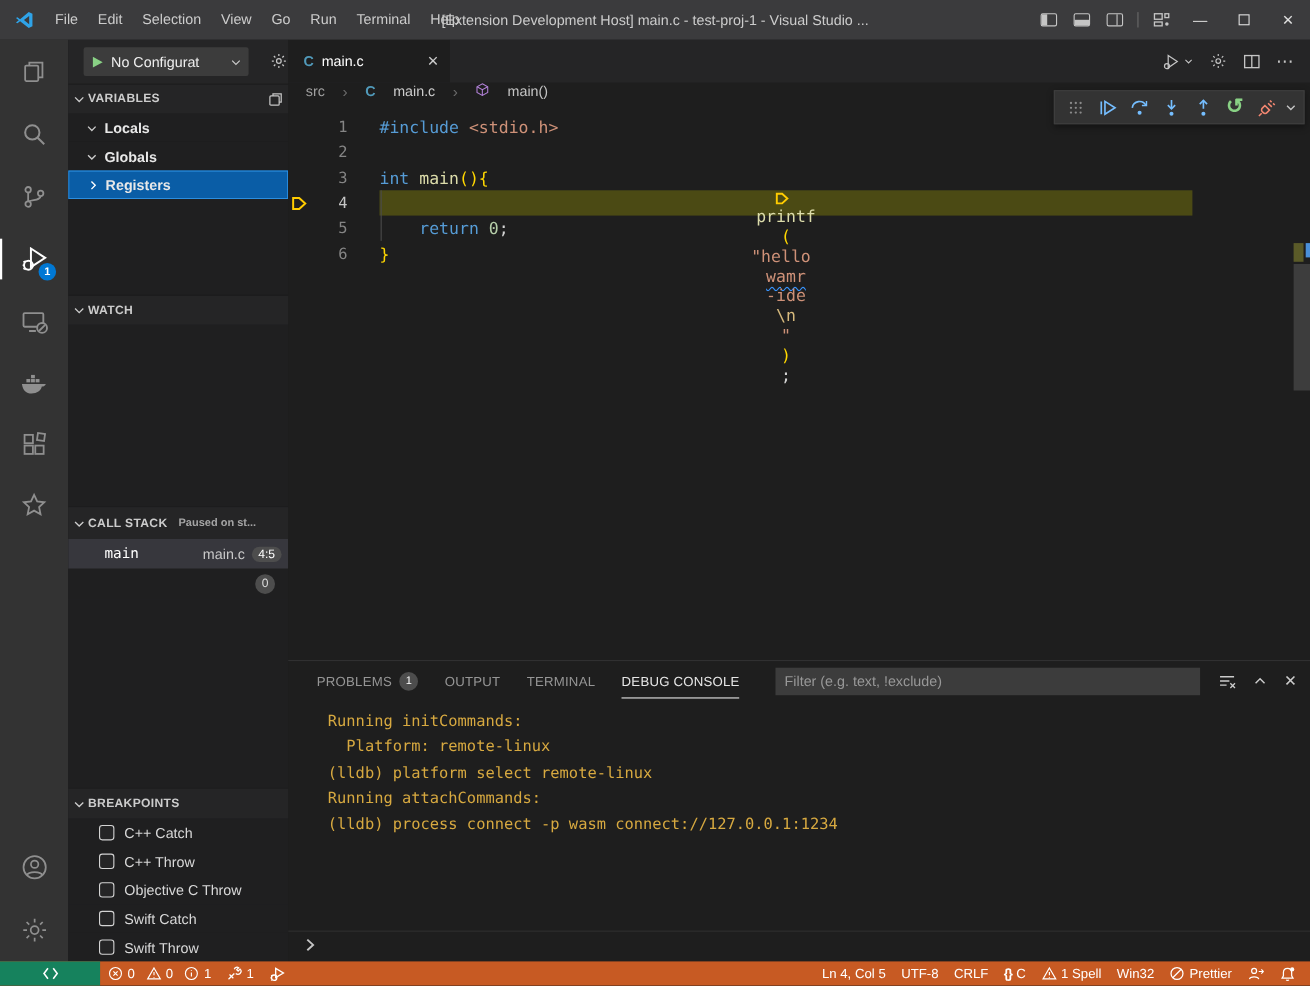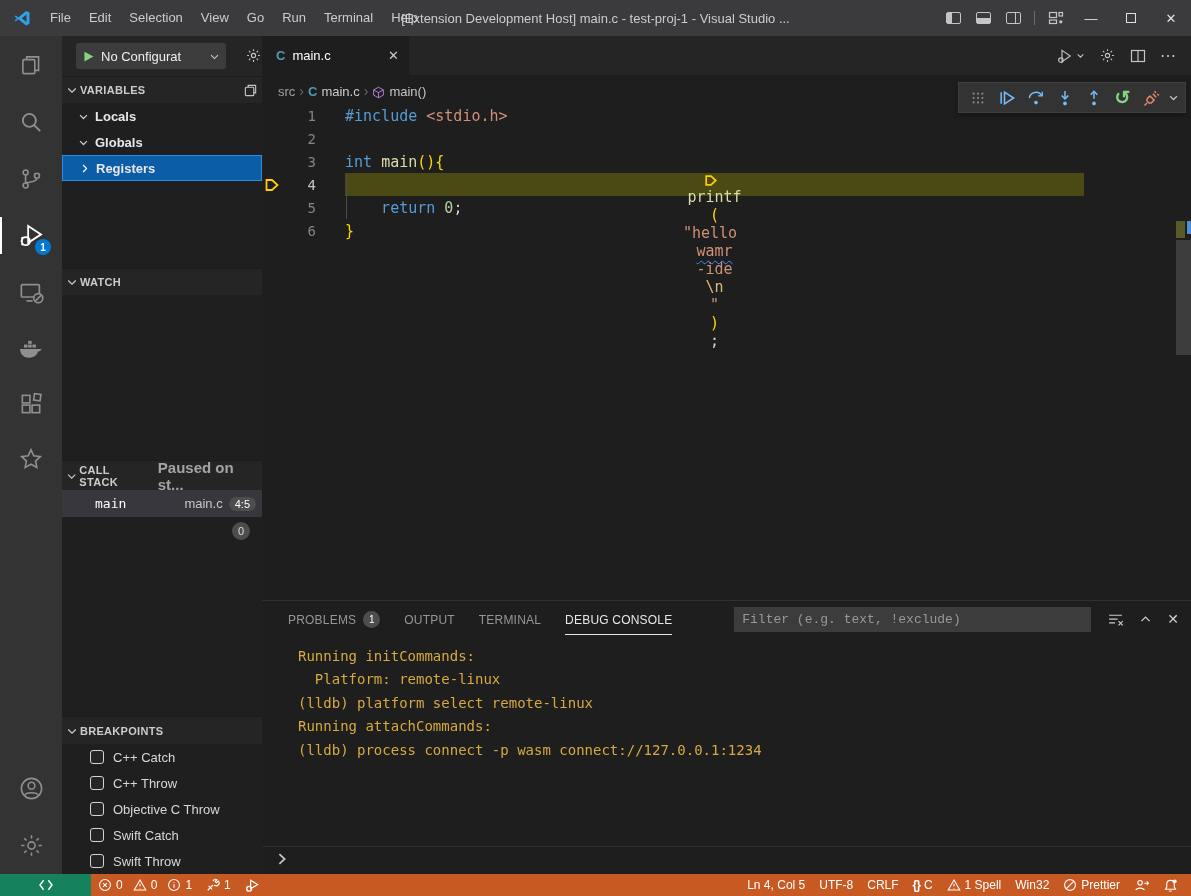--- a/index.html
+++ b/index.html
@@ -38,21 +38,21 @@
   
   .sidebar { position:absolute; top:36px; left:62px; width:200px; height:838px;
     background:#252526; display:flex; flex-direction:column; color:#cccccc; overflow:hidden; }
   .sb-toolbar { height:40px; display:flex; align-items:center; padding-left:14px; position:relative; }
   .cfg-dd { width:150px; height:26px; background:#3c3c3c; border-radius:2px; display:flex; align-items:center; padding:0 6px; }
   .cfg-label { font-size:13px; color:#eeeeee; margin-left:6px; white-space:nowrap; overflow:hidden; flex:1; }
   .sb-gear { position:absolute; right:0px; top:11px; color:#c5c5c5; }
   .sec-head { height:27px; display:flex; align-items:center; padding:0 4px 0 4px;
     font-size:11px; font-weight:bold; color:#cccccc; border-top:1px solid #1c1c1d; }
   .sec-head .ttl { margin-left:2px; letter-spacing:0.3px; }
-  .sec-desc { margin-left:10px; font-size:15px; font-weight:bold; color:#bbbbbb; opacity:.85; }
+  .sec-desc { margin-left:10px; font-size:10px; font-weight:bold; color:#bbbbbb; opacity:.85; }
   .tree-row { height:26px; display:flex; align-items:center; padding-left:16px; font-size:13px; font-weight:bold; color:#e8e8e8; }
   .tree-row .lbl { margin-left:6px; }
   .tree-row.selected { background:#0a5da6; border:1px solid #2b8ee0; }
   .filler { background:#1f1f20; }
   .cs-frame { height:27px; background:#37373d; display:flex; align-items:center; padding:0 6px 0 33px; }
   .cs-name { font-family:"DejaVu Sans Mono", monospace; font-size:13px; color:#ffffff; }
   .cs-right { margin-left:auto; display:flex; align-items:center; gap:6px; }
   .cs-file { font-size:13px; color:#c9c9c9; }
   .pill { background:#4d4d4d; color:#ffffff; border-radius:9px; font-size:11px; padding:1px 6px; }
   .cs-badge-row { height:28px; display:flex; align-items:center; justify-content:flex-end; padding-right:12px; background:#1f1f20; }
@@ -63,21 +63,21 @@
   .bp-lbl { margin-left:9px; font-size:13px; font-weight:normal; color:#d8d8d8; }
 
   
   .editor { position:absolute; top:36px; left:262px; width:929px; height:564px; background:#1e1e1e; }
   .tabbar { height:39px; background:#252526; display:flex; align-items:stretch; }
   .tab { width:147px; background:#1e1e1e; display:flex; align-items:center; padding:0 10px 0 14px; gap:7px; }
   .cicon { font-weight:bold; font-size:13px; color:#519aba; }
   .tab-label { font-size:13px; color:#ffffff; flex:1; }
   .tab-close { color:#cccccc; font-size:13px; }
   .ed-actions { margin-left:auto; display:flex; align-items:center; gap:14px; padding-right:14px; color:#c5c5c5; }
-  .breadcrumbs { height:24px; display:flex; align-items:flex-end; gap:4px; padding-left:16px; font-size:13px; color:#a0a0a0; }
+  .breadcrumbs { height:24px; display:flex; align-items:flex-start; gap:16px; padding-left:16px; font-size:13px; color:#a0a0a0; }
   .bc-sep { color:#6a6a6a; font-size:14px; }
   .bc-sym { color:#c5c5c5; }
 
   .code { position:relative; height:501px; font-family:"DejaVu Sans Mono", monospace; font-size:15px; padding-top:5px; }
   .code-line { height:23px; display:flex; align-items:center; position:relative; }
   .gutter-glyph { width:20px; display:flex; align-items:center; justify-content:center; flex:none; }
   .line-num { width:34px; text-align:right; color:#858585; font-size:14px; flex:none; }
   .line-num.cur { color:#c6c6c6; }
   .line-content { margin-left:29px; white-space:pre; display:flex; align-items:center; height:23px; }
   .hl .line-content { background:#4b4a14; width:739px;flex-direction:column; }
@@ -101,22 +101,22 @@
   .panel { position:absolute; top:600px; left:262px; width:929px; height:274px; background:#1e1e1e;
     border-top:1px solid #303031; }
   .panel-head { height:36px; display:flex; align-items:center; padding:0 12px 0 26px; }
   .ptab { display:flex; align-items:center; gap:7px; font-size:12px; color:#969696; margin-right:24px;
     height:100%; letter-spacing:.2px; }
   .ptab .u { padding:9px 0 7px; }
   .ptab.active { color:#e7e7e7; }
   .ptab.active .u { border-bottom:1px solid #e7e7e7; }
   .pbadge { width:17px; height:17px; border-radius:50%; background:#4d4d4d; color:#ffffff; font-size:10px;
     display:flex; align-items:center; justify-content:center; }
-  .pfilter { margin-left:auto; width:357px; height:25px; background:#3c3c3c; border:none; color:#ffffff;
-    font-size:13px; padding:0 8px; font-family:Liberation Mono, monospace; }
+  .pfilter { margin-left:auto; width:386px; height:25px; background:#3c3c3c; border:none; color:#ffffff;
+    font-size:13px; padding:0 8px; font-family:Liberation Sans, sans-serif; }
   .pfilter::placeholder { color:#989898; }
   .picons { display:flex; align-items:center; gap:15px; margin-left:16px; color:#cccccc; }
   .console { position:absolute; top:44px; left:36px; right:20px; font-family:"DejaVu Sans Mono", monospace;
     font-size:14px; line-height:23.4px; color:#d7a940; }
   .console div { white-space:pre; }
   .console-input { position:absolute; left:0; right:0; bottom:3px; height:25px; border-top:1px solid #2e2e2e;
     display:flex; align-items:center; padding-left:13px; }
 
   
   .statusbar { position:absolute; left:0; bottom:0; width:1191px; height:22px; background:#c75a23;

